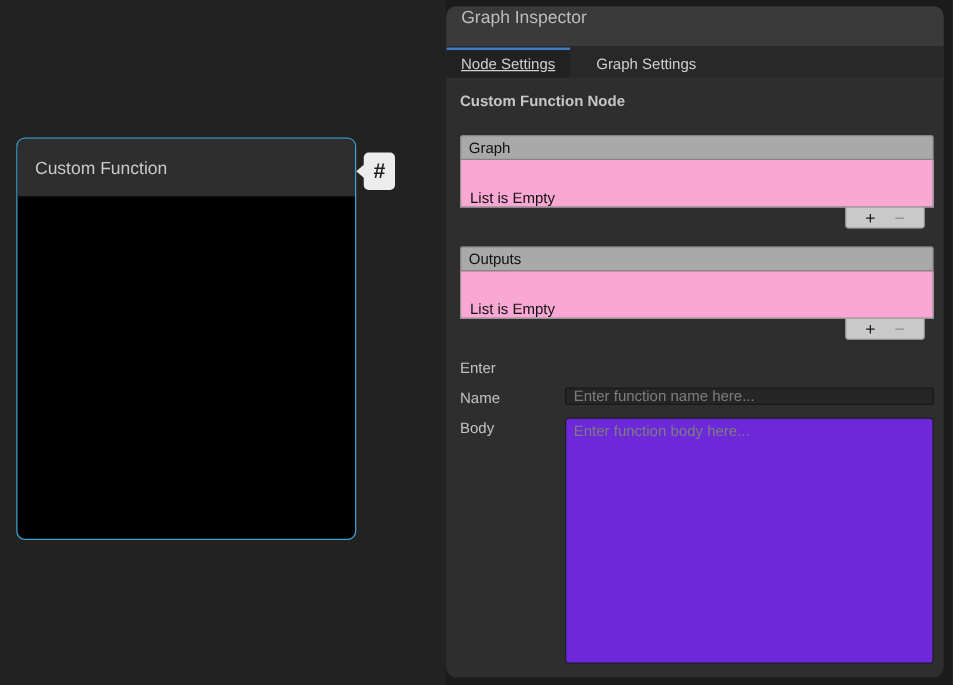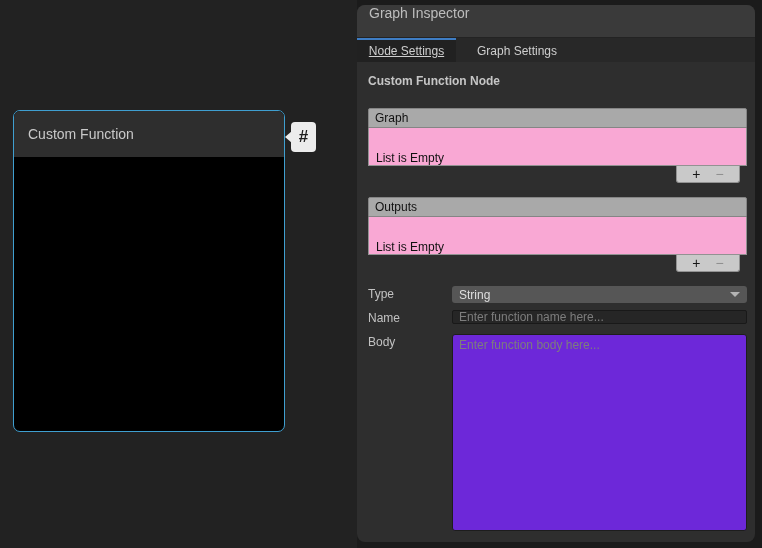--- a/index.html
+++ b/index.html
@@ -174,25 +174,21 @@
       </div>
       <div class="ulist-footer">
         <div class="footer-box">
           <span class="list-btn">+</span>
           <span class="list-btn disabled">−</span>
         </div>
       </div>
     </div>
 
     <div class="form-row">
-      <span class="row-label">Type</span>
-      <div class="dropdown">
-        <span>String</span>
-        <span class="dropdown-arrow"></span>
-      </div>
+      <span class="row-label">Enter</span>
     </div>
 
     <div class="form-row">
       <span class="row-label">Name</span>
       <input class="text-input" type="text" placeholder="Enter function name here..." style="">
     </div>
 
     <div class="form-row">
       <span class="row-label">Body</span>
       <textarea class="text-area" placeholder="Enter function body here..." style=""></textarea>

